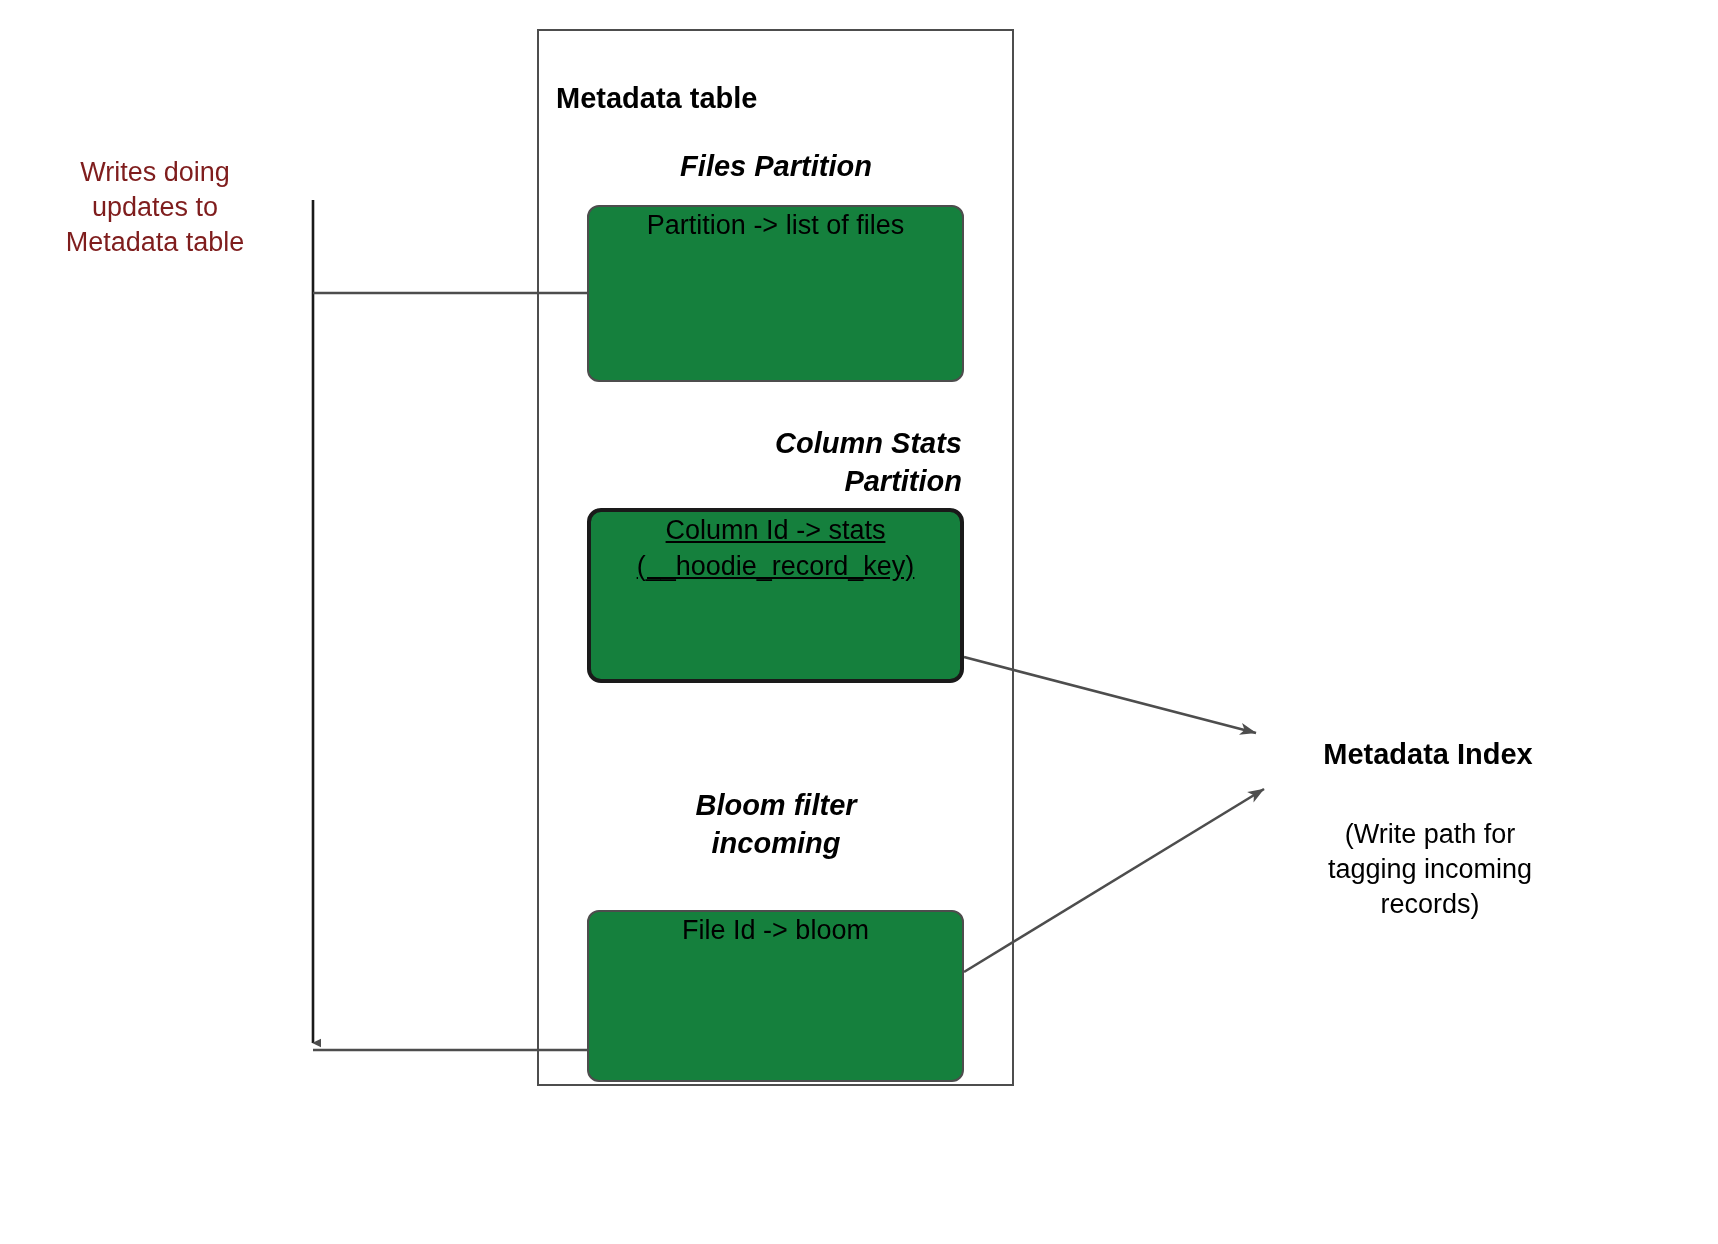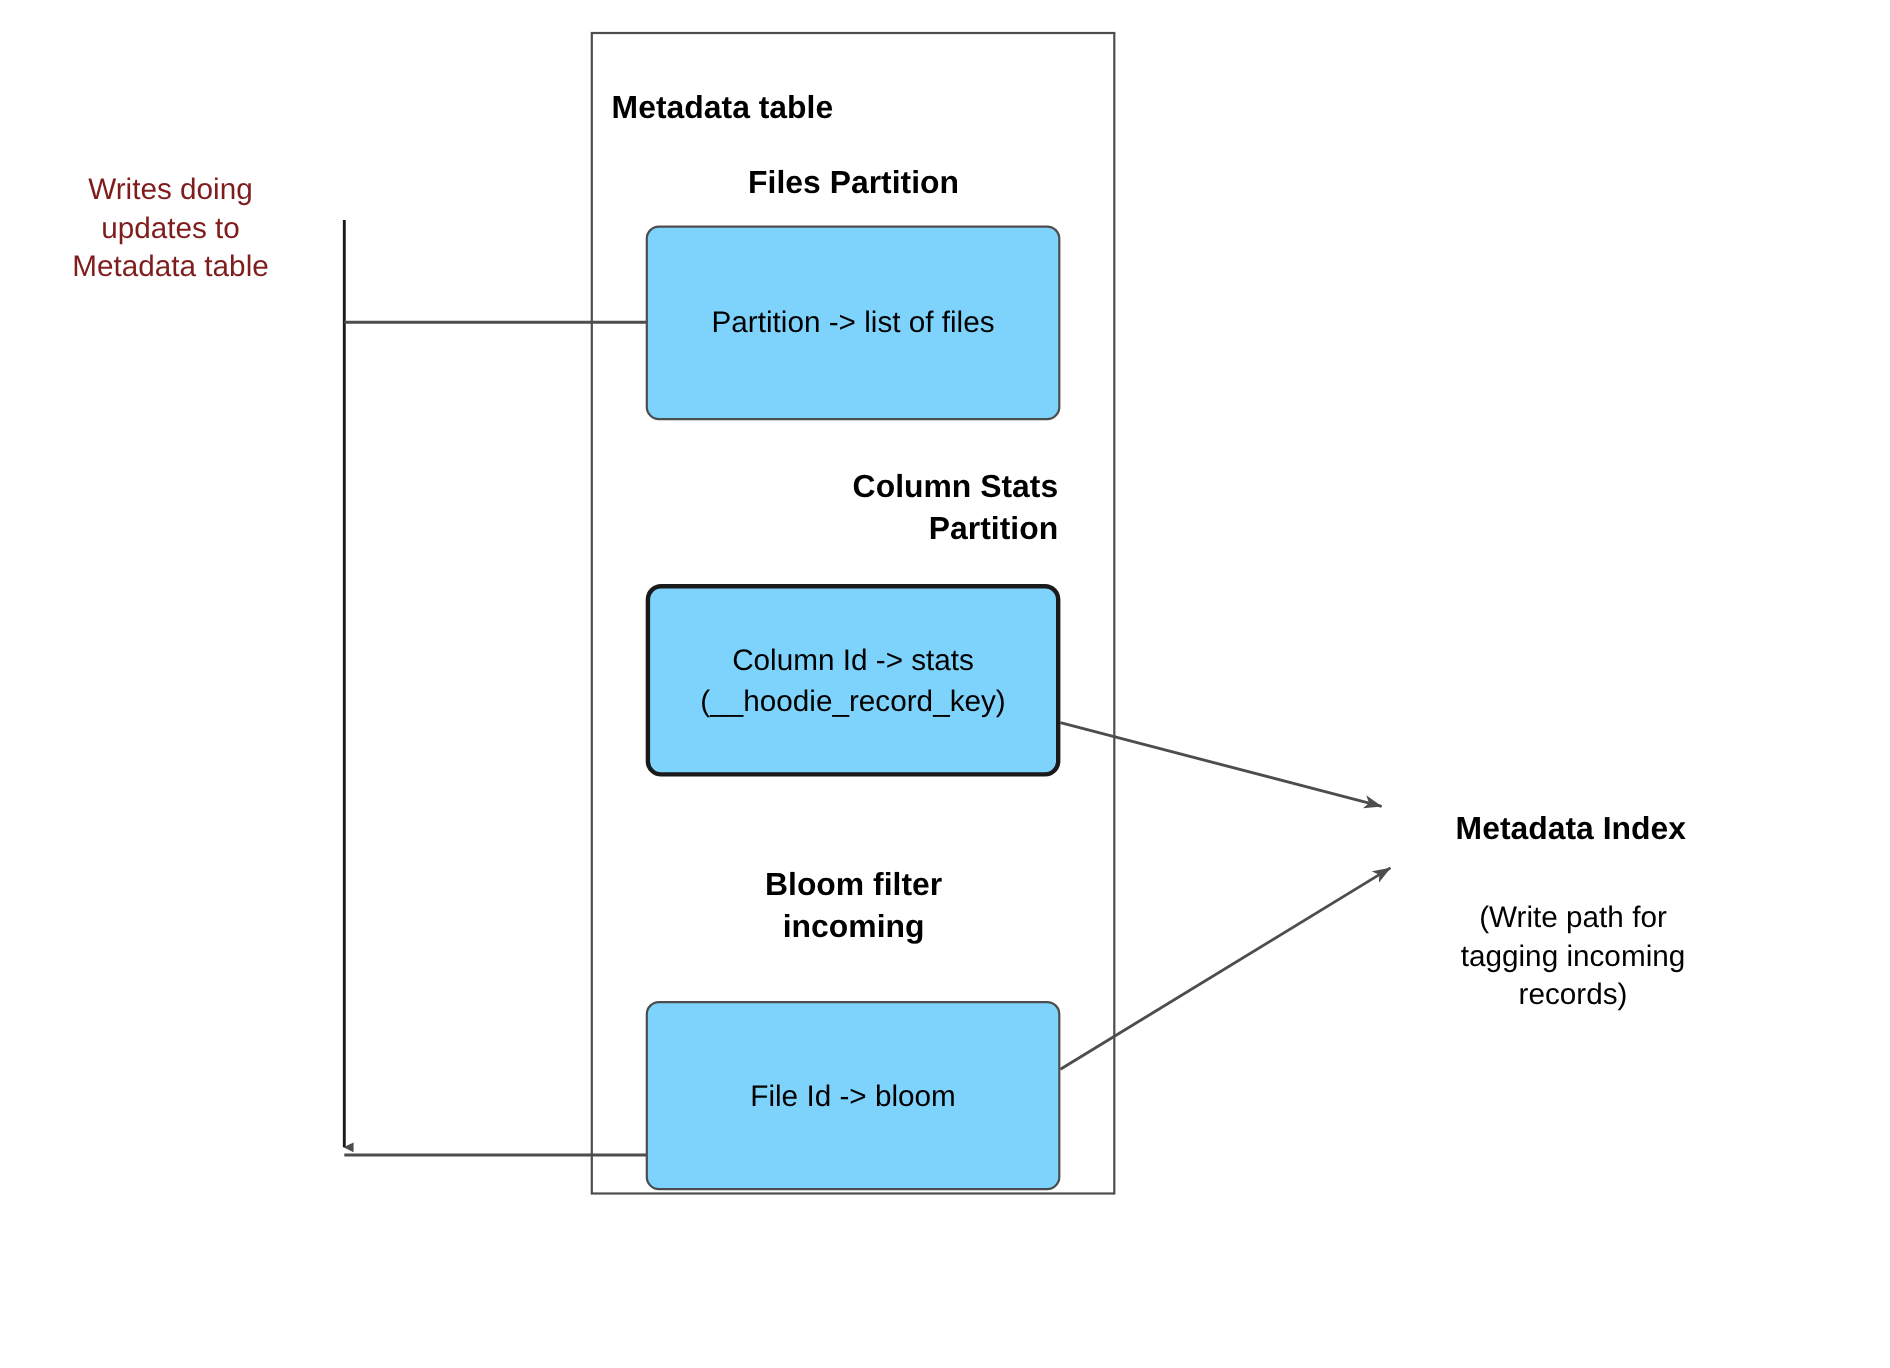--- a/index.html
+++ b/index.html
@@ -56,20 +56,21 @@
     top: 80px;
     width: 330px;
     text-align: left;
     font-size: 29px;
     font-weight: bold;
   }
   
   .part-heading {
     font-size: 29px;
     font-weight: bold;
+    font-style: italic;
   }
   #files-partition-heading {
     left: 590px;
     top: 148px;
     width: 372px;
   }
   #column-stats-heading {
     left: 590px;
     top: 425px;
     width: 372px;
@@ -78,46 +79,47 @@
   #bloom-filter-heading {
     left: 590px;
     top: 787px;
     width: 372px;
   }
   
   .inner-box {
     position: absolute;
     box-sizing: border-box;
     border-radius: 12px;
-    background: #7dd3fc;
+    background: #15803d;
     display: flex;
-    align-items: center;
+    align-items: flex-start;
     justify-content: center;
   }
   .inner-box .inner-label {
     font-size: 27px;
     text-align: center;
     line-height: 1.35;
     white-space: pre-line;
     color: #000;
   }
   #files-inner-box {
     left: 587px;
     top: 205px;
     width: 377px;
     height: 177px;
     border: 2.5px solid #4d4d4d;
   }
   #colstats-inner-box {
     left: 587px;
-    top: 531px;
+    top: 508px;
     width: 377px;
     height: 175px;
     border: 4px solid #1a1a1a;
     border-radius: 14px;
+    text-decoration: underline;
   }
   #bloom-inner-box {
     left: 587px;
     top: 880px;
     width: 377px;
     height: 172px;
     border: 2.5px solid #4d4d4d;
     margin-top: 30px;
   }
   

